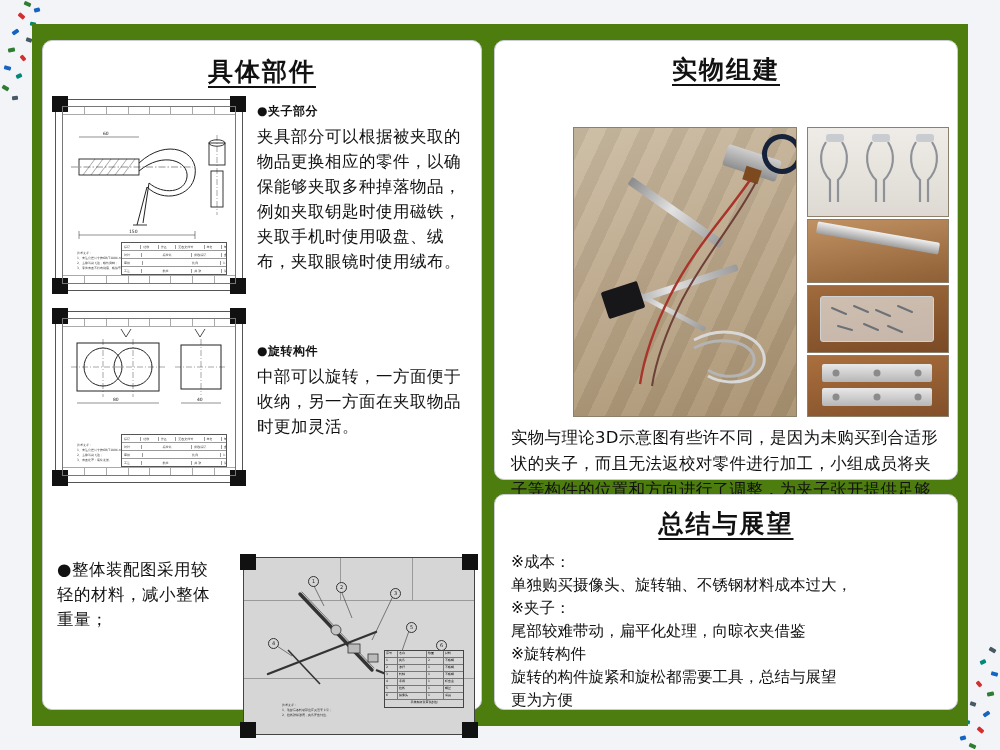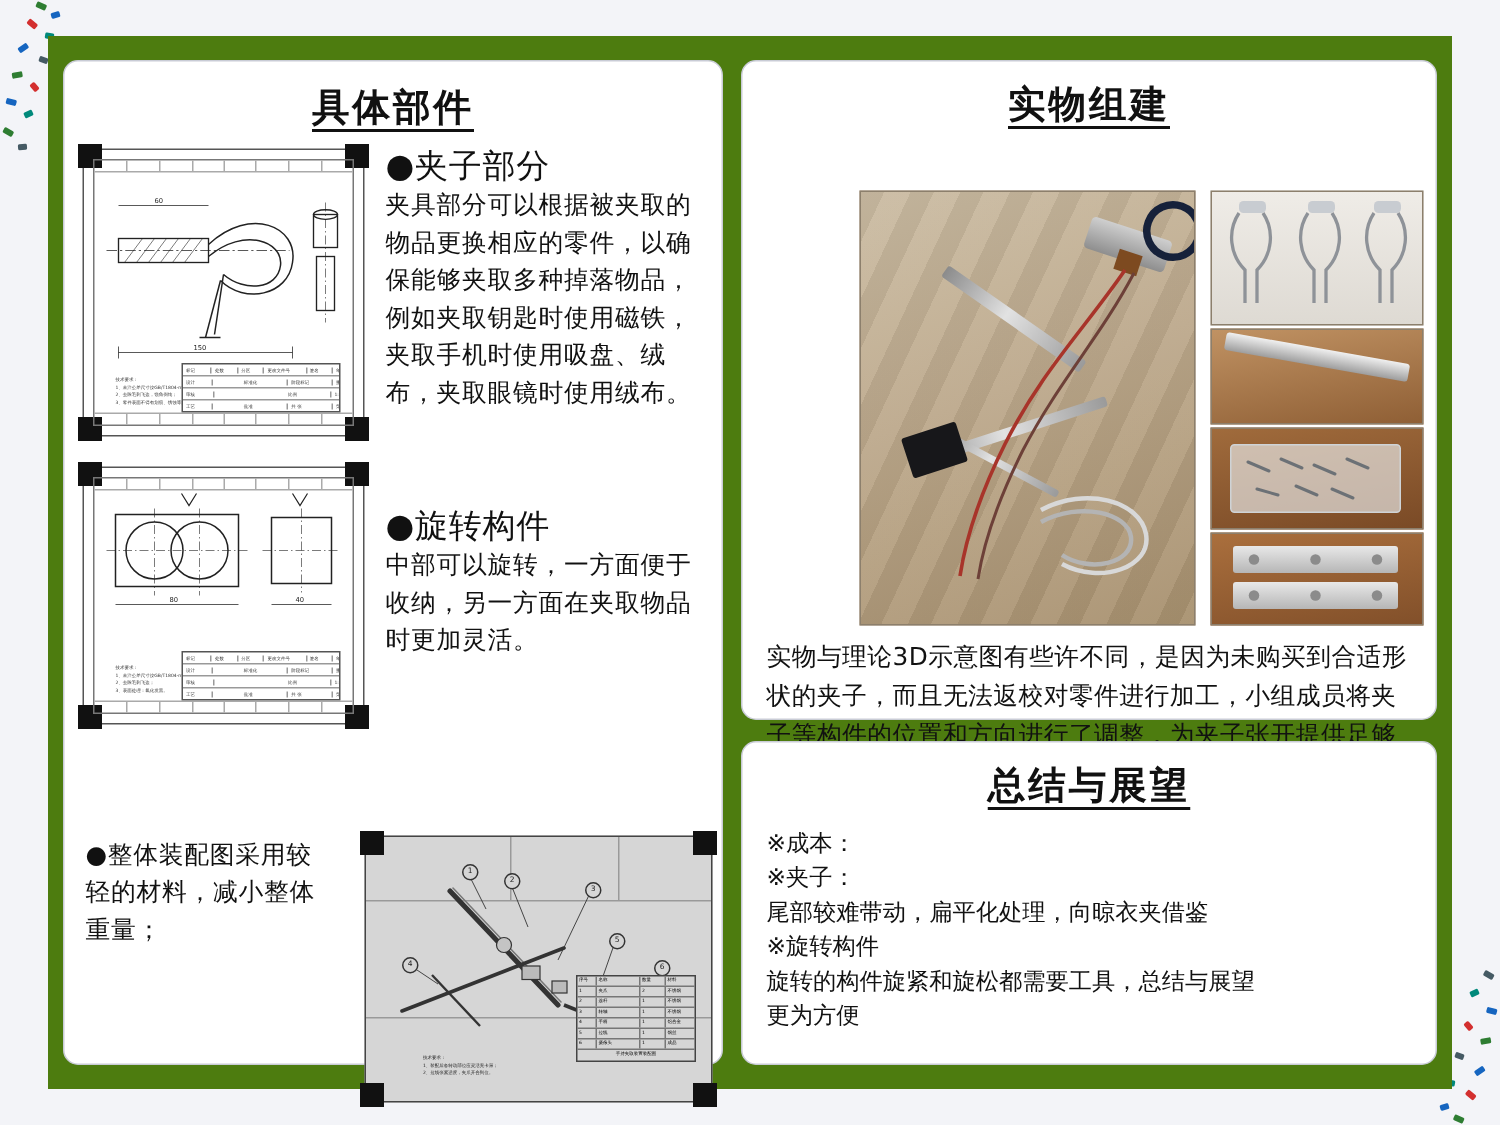--- a/index.html
+++ b/index.html
@@ -158,22 +158,23 @@
 
   
   .para {
     position: absolute;
     font-size: 16.5px;
     line-height: 25px;
     color: #111;
     letter-spacing: 0.5px;
   }
   .bullet-line {
-    font-size: 22px;
+    font-size: 12px;
     line-height: 25px;
+    font-weight: bold;
   }
 
   
   .photo {
     position: absolute;
     overflow: hidden;
     background: #b9a88f;
   }
   .photo-main {
     left: 78px;
@@ -696,20 +697,21 @@
       </svg>
     </div>
 
     <div class="caption">实物与理论3D示意图有些许不同，是因为未购买到合适形状的夹子，而且无法返校对零件进行加工，小组成员将夹子等构件的位置和方向进行了调整，为夹子张开提供足够的力矩。</div>
   </div>
 
   <div class="col-right-2">
     <div class="section-title title-right">总结与展望</div>
     <div class="summary-body">
       <div>※成本：</div>
+      <div>单独购买摄像头、旋转轴、不锈钢材料成本过大，</div>
       <div>※夹子：</div>
       <div>尾部较难带动，扁平化处理，向晾衣夹借鉴</div>
       <div>※旋转构件</div>
       <div>旋转的构件旋紧和旋松都需要工具，总结与展望</div>
       <div>更为方便</div>
     </div>
   </div>
 
 </div>
 

